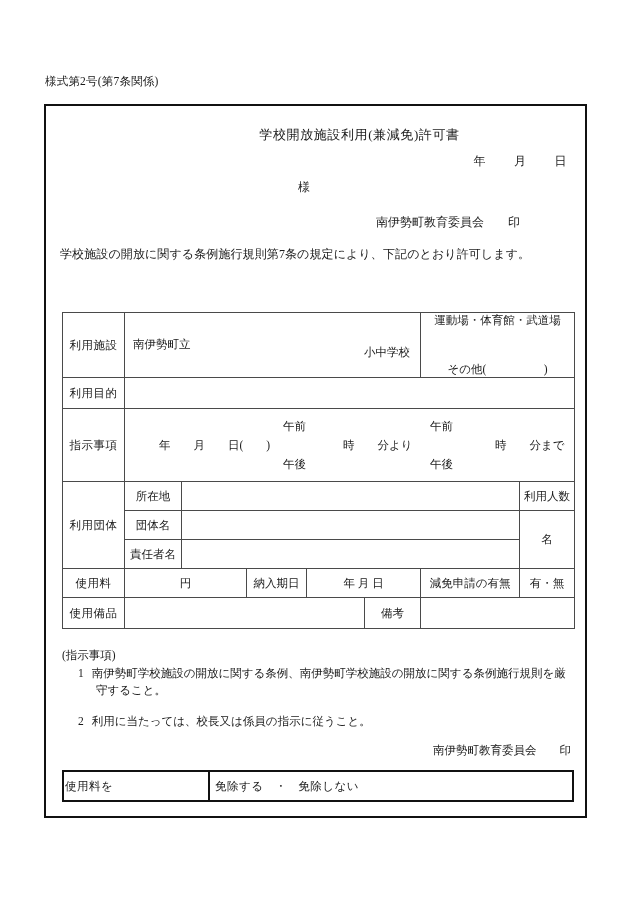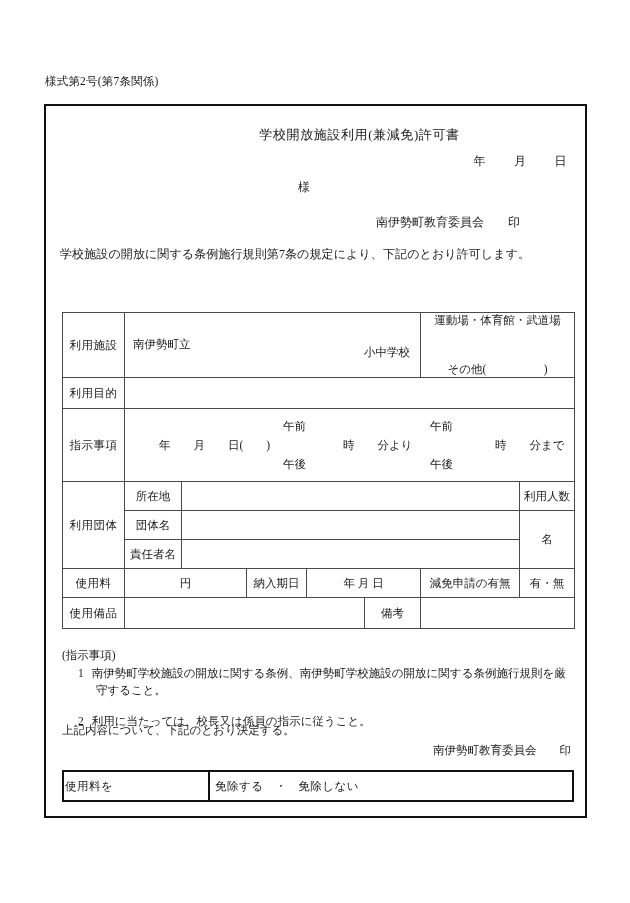--- a/index.html
+++ b/index.html
@@ -332,21 +332,20 @@
       <div class="notes">
         <div class="n-head">(指示事項)</div>
         <div class="n-item">
           <span class="num">1</span><span>南伊勢町学校施設の開放に関する条例、南伊勢町学校施設の開放に関する条例施行規則を厳守すること。</span>
         </div>
         <div class="n-item second">
           <span class="num">2</span><span>利用に当たっては、校長又は係員の指示に従うこと。</span>
         </div>
       </div>
 
-      <div class="decision">上記内容について、下記のとおり決定する。</div>
       <div class="decision-issuer">南伊勢町教育委員会　　印</div>
 
       <table class="decide">
         <tbody>
             <tr>
           <td class="dec-lbl">使用料を</td>
           <td class="dec-val">
             <span>免除する</span>
             <span>・</span>
             <span>免除しない</span>

